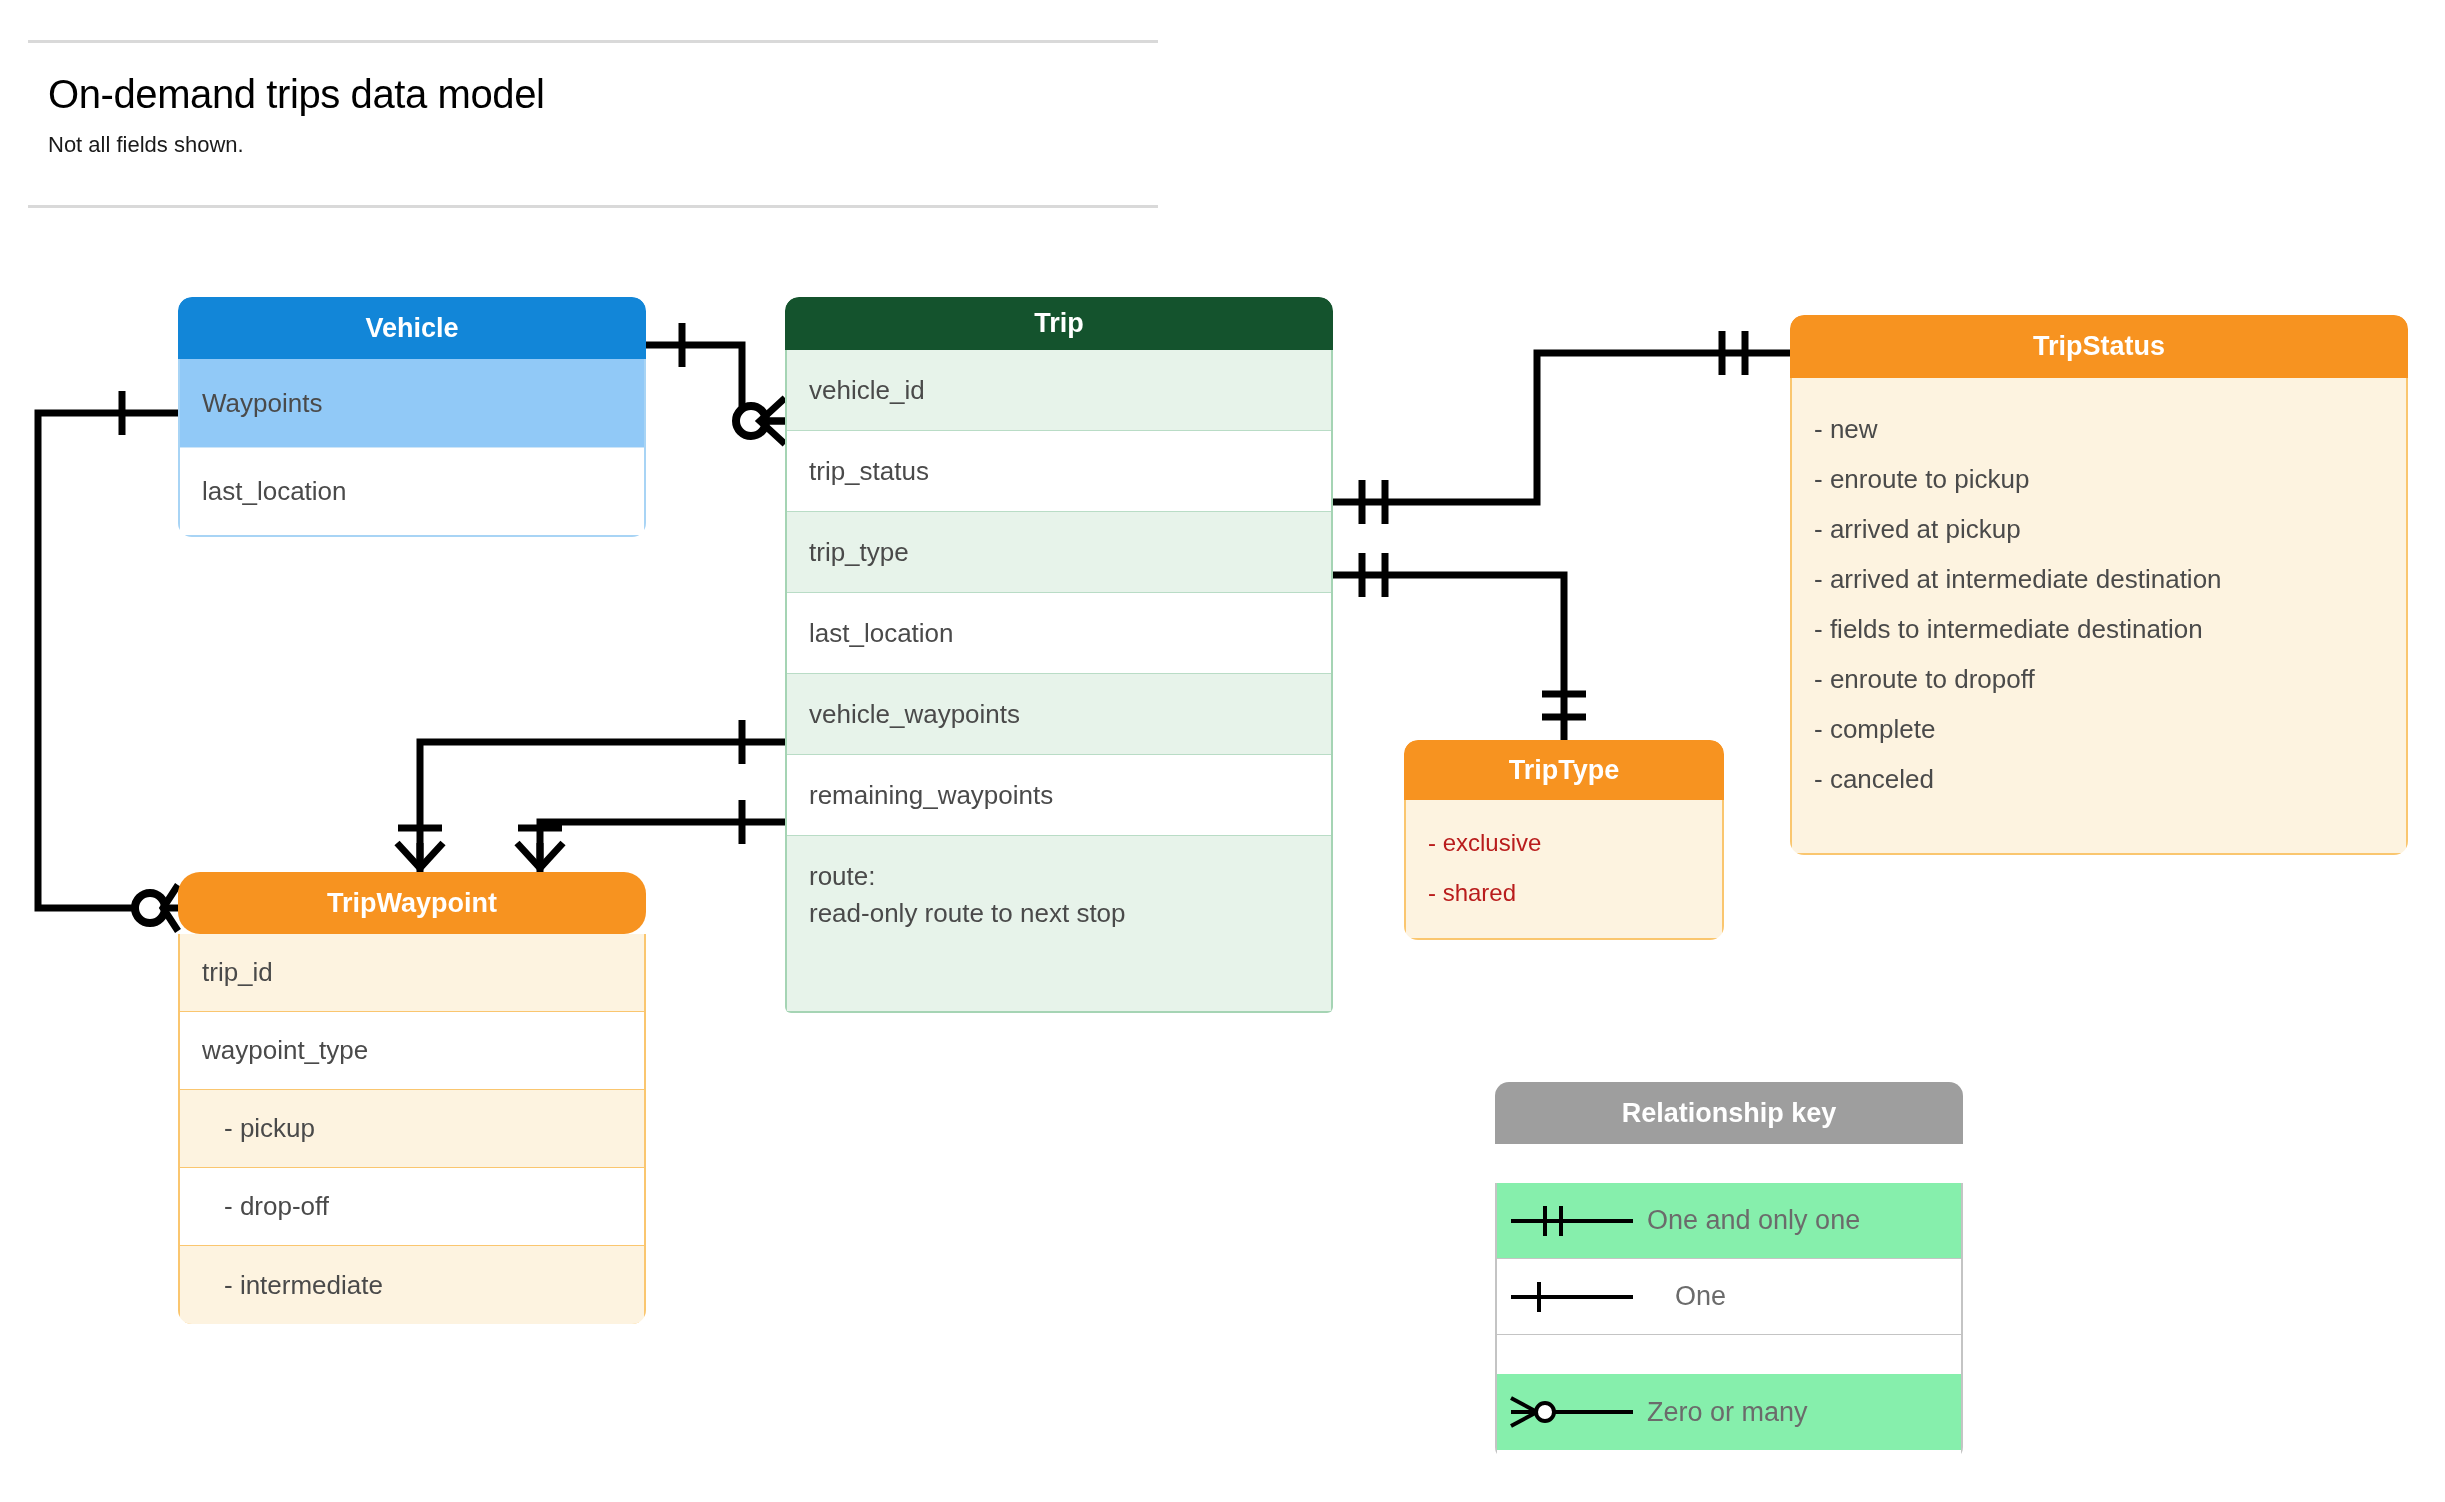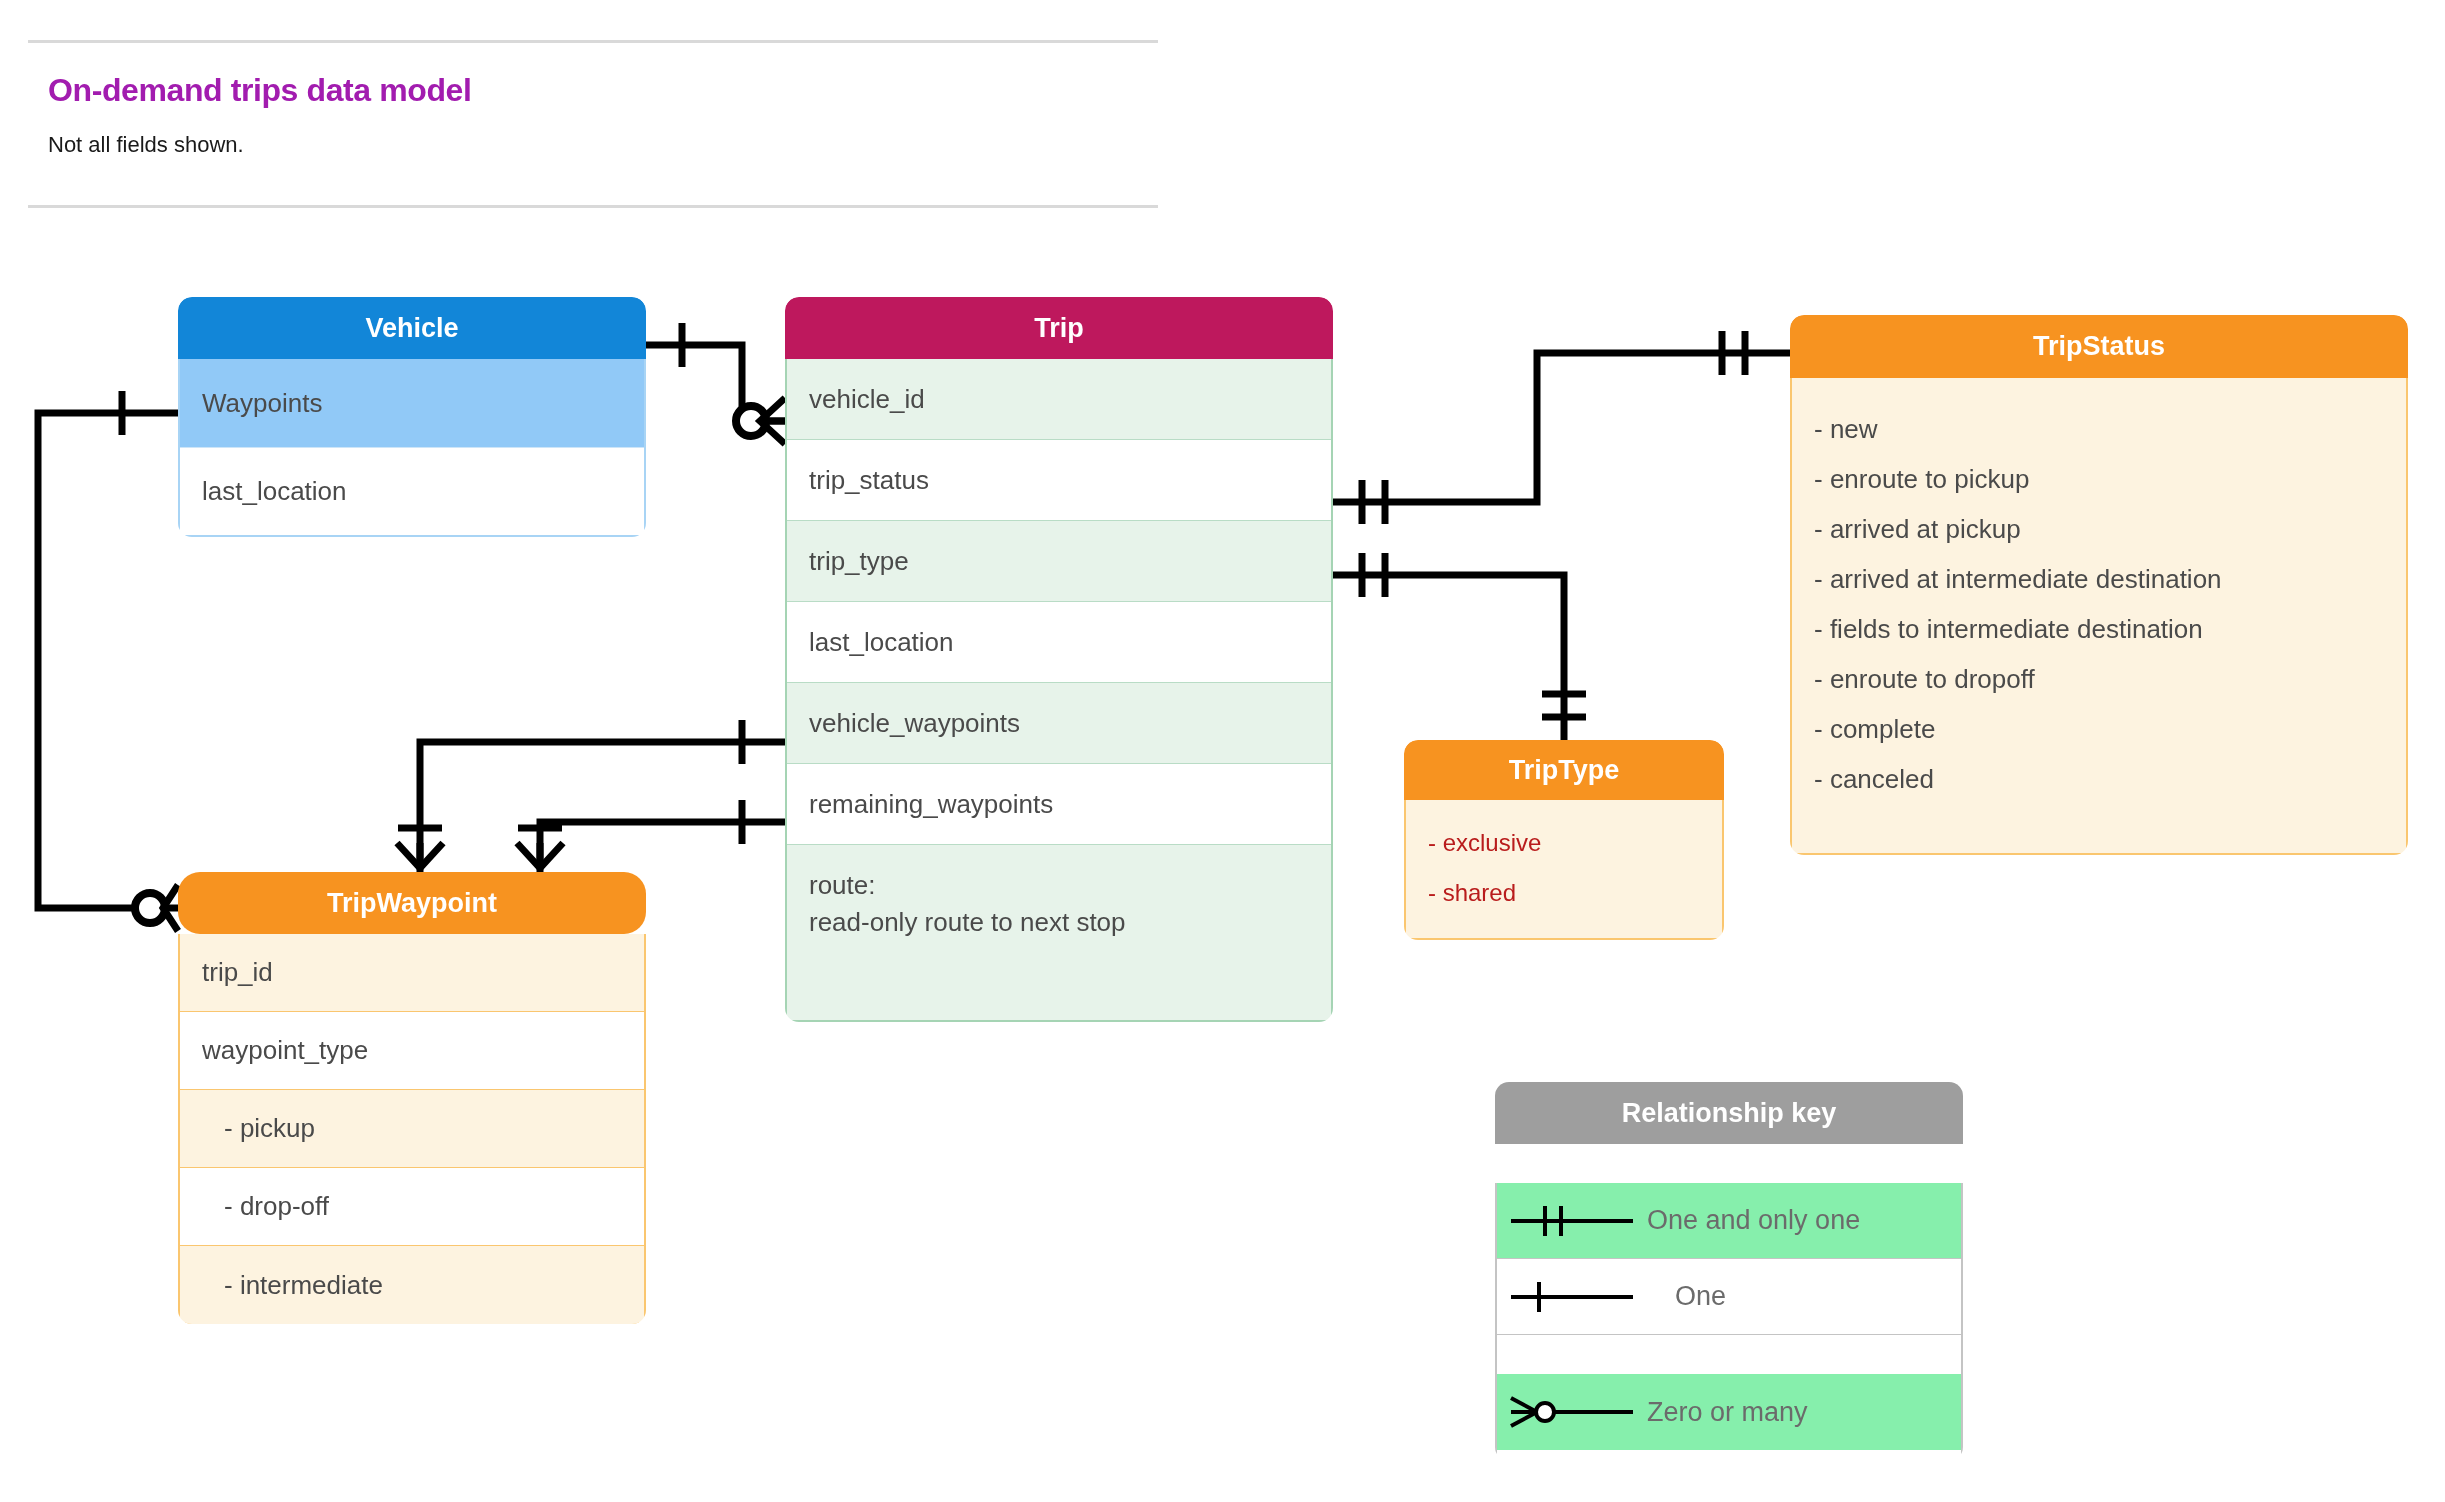--- a/index.html
+++ b/index.html
@@ -29,23 +29,23 @@
   }
   #header-rule-bottom {
     position: absolute;
     left: 28px; top: 205px;
     width: 1130px; height: 3px;
     background: #d9d9d9;
   }
   #page-title {
     position: absolute;
     left: 48px; top: 72px;
-    font-size: 32px;
-    font-weight: bold;
-    color: #a21caf;
+    font-size: 40px;
+    font-weight: normal;
+    color: #000000;
     letter-spacing: -0.4px;
     white-space: nowrap;
   }
   #page-subtitle {
     position: absolute;
     left: 48px; top: 132px;
     font-size: 22px;
     font-weight: normal;
     color: #1a1a1a;
     white-space: nowrap;
@@ -118,22 +118,22 @@
   #entity-vehicle .row { height: 88px; }
   #entity-vehicle .row.shade { background: #91c9f7; }
   #entity-vehicle .row.plain { background: #ffffff; border-top: 1px solid #cde5f8; }
 
   
   #entity-trip {
     left: 785px; top: 297px;
     width: 548px; height: 725px;
   }
   #entity-trip .entity-header {
-    height: 62px;
-    background: #be185d;
+    height: 53px;
+    background: #14532d;
     border-top-left-radius: 14px;
     border-top-right-radius: 14px;
   }
   #entity-trip .entity-body {
     height: 663px;
     border: 2px solid #a5d4b4;
     border-top: none;
     border-bottom-left-radius: 6px;
     border-bottom-right-radius: 6px;
   }

